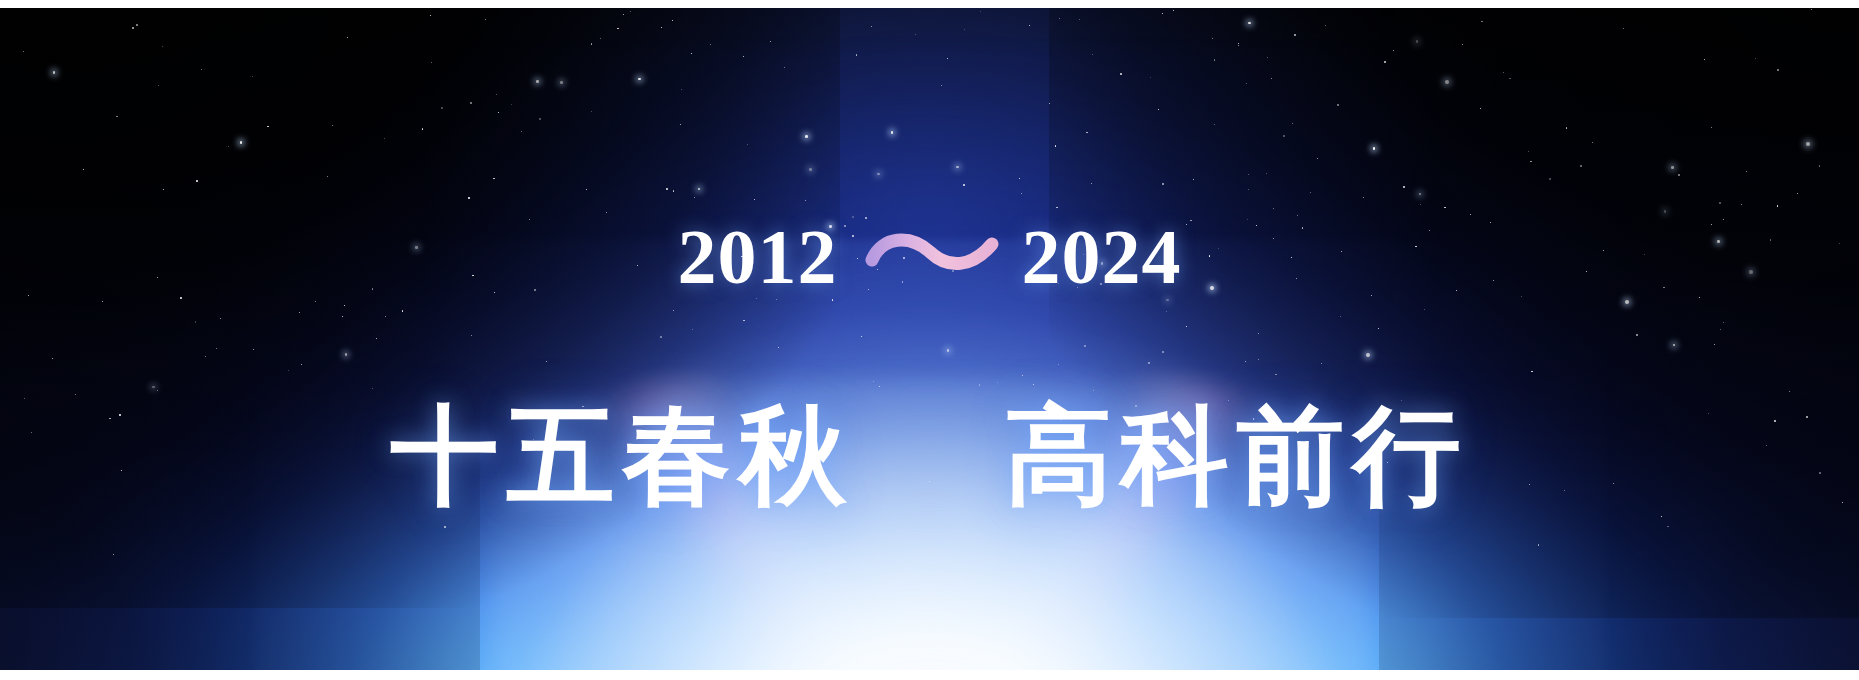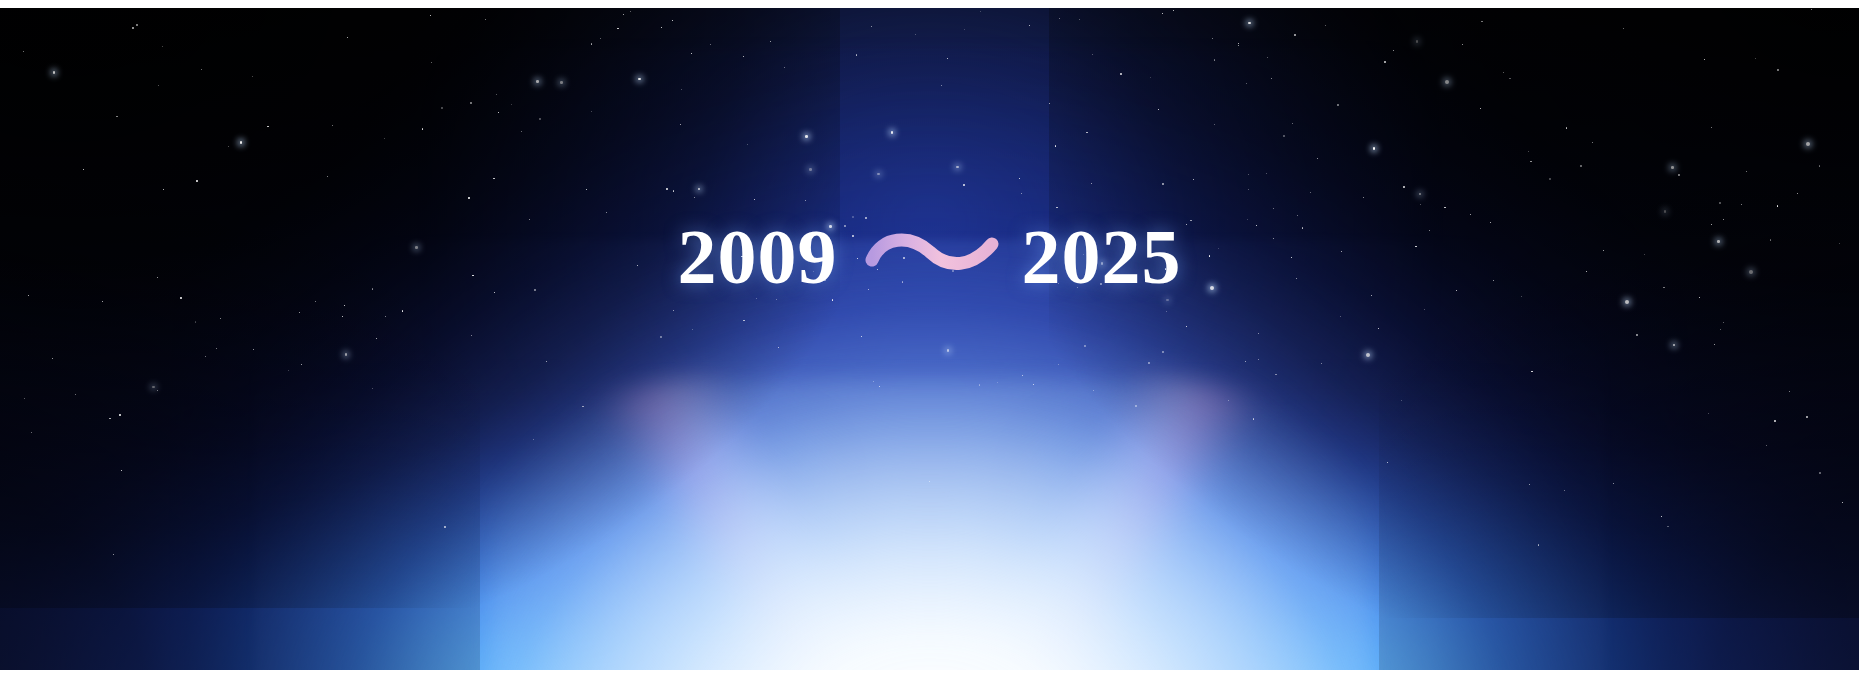--- a/index.html
+++ b/index.html
@@ -641,37 +641,42 @@
         <div class="star" style="width: 1.1px; height: 1.1px; left: 470.5px; top: 327.2px; opacity: 0.64;"></div>
         <div class="star" style="width: 1.8px; height: 1.8px; left: 1309.5px; top: 183.7px; opacity: 0.51;"></div>
         <div class="star" style="width: 1.8px; height: 1.8px; left: 1806px; top: 408.4px; opacity: 0.79;"></div>
         <div class="star" style="width: 1.1px; height: 1.1px; left: 1048.8px; top: 94.5px; opacity: 0.8;"></div>
       </div>
   </div>
 
   <div id="content">
 
     <div id="year-row">
-      <span class="year">2009</span>
+      <span class="year">2012</span>
 
       <span id="tilde-wrap">
         <svg width="150" height="66" viewBox="0 0 150 66" aria-hidden="true">
           <defs>
             <linearGradient id="tildeGrad" x1="0" y1="0" x2="1" y2="0">
               <stop offset="0%" stop-color="#b79ae0"></stop>
               <stop offset="28%" stop-color="#d8b0e2"></stop>
               <stop offset="58%" stop-color="#f2c2dd"></stop>
               <stop offset="100%" stop-color="#e7b2d6"></stop>
             </linearGradient>
           </defs>
           <path d="M8,36 C18,12 46,10 66,28 C84,45 108,44 128,20" fill="none" stroke="url(#tildeGrad)" stroke-width="13" stroke-linecap="round"></path>
         </svg>
       </span>
 
-      <span class="year">2025</span>
+      <span class="year">2024</span>
     </div>
 
 
+    <div id="slogan-row">
+      <span class="slogan">十五春秋</span>
+      <span class="slogan-gap"></span>
+      <span class="slogan">高科前行</span>
+    </div>
 
   </div>
 
   <div class="strip bottom"></div>
 </div>
 
 </body></html>

